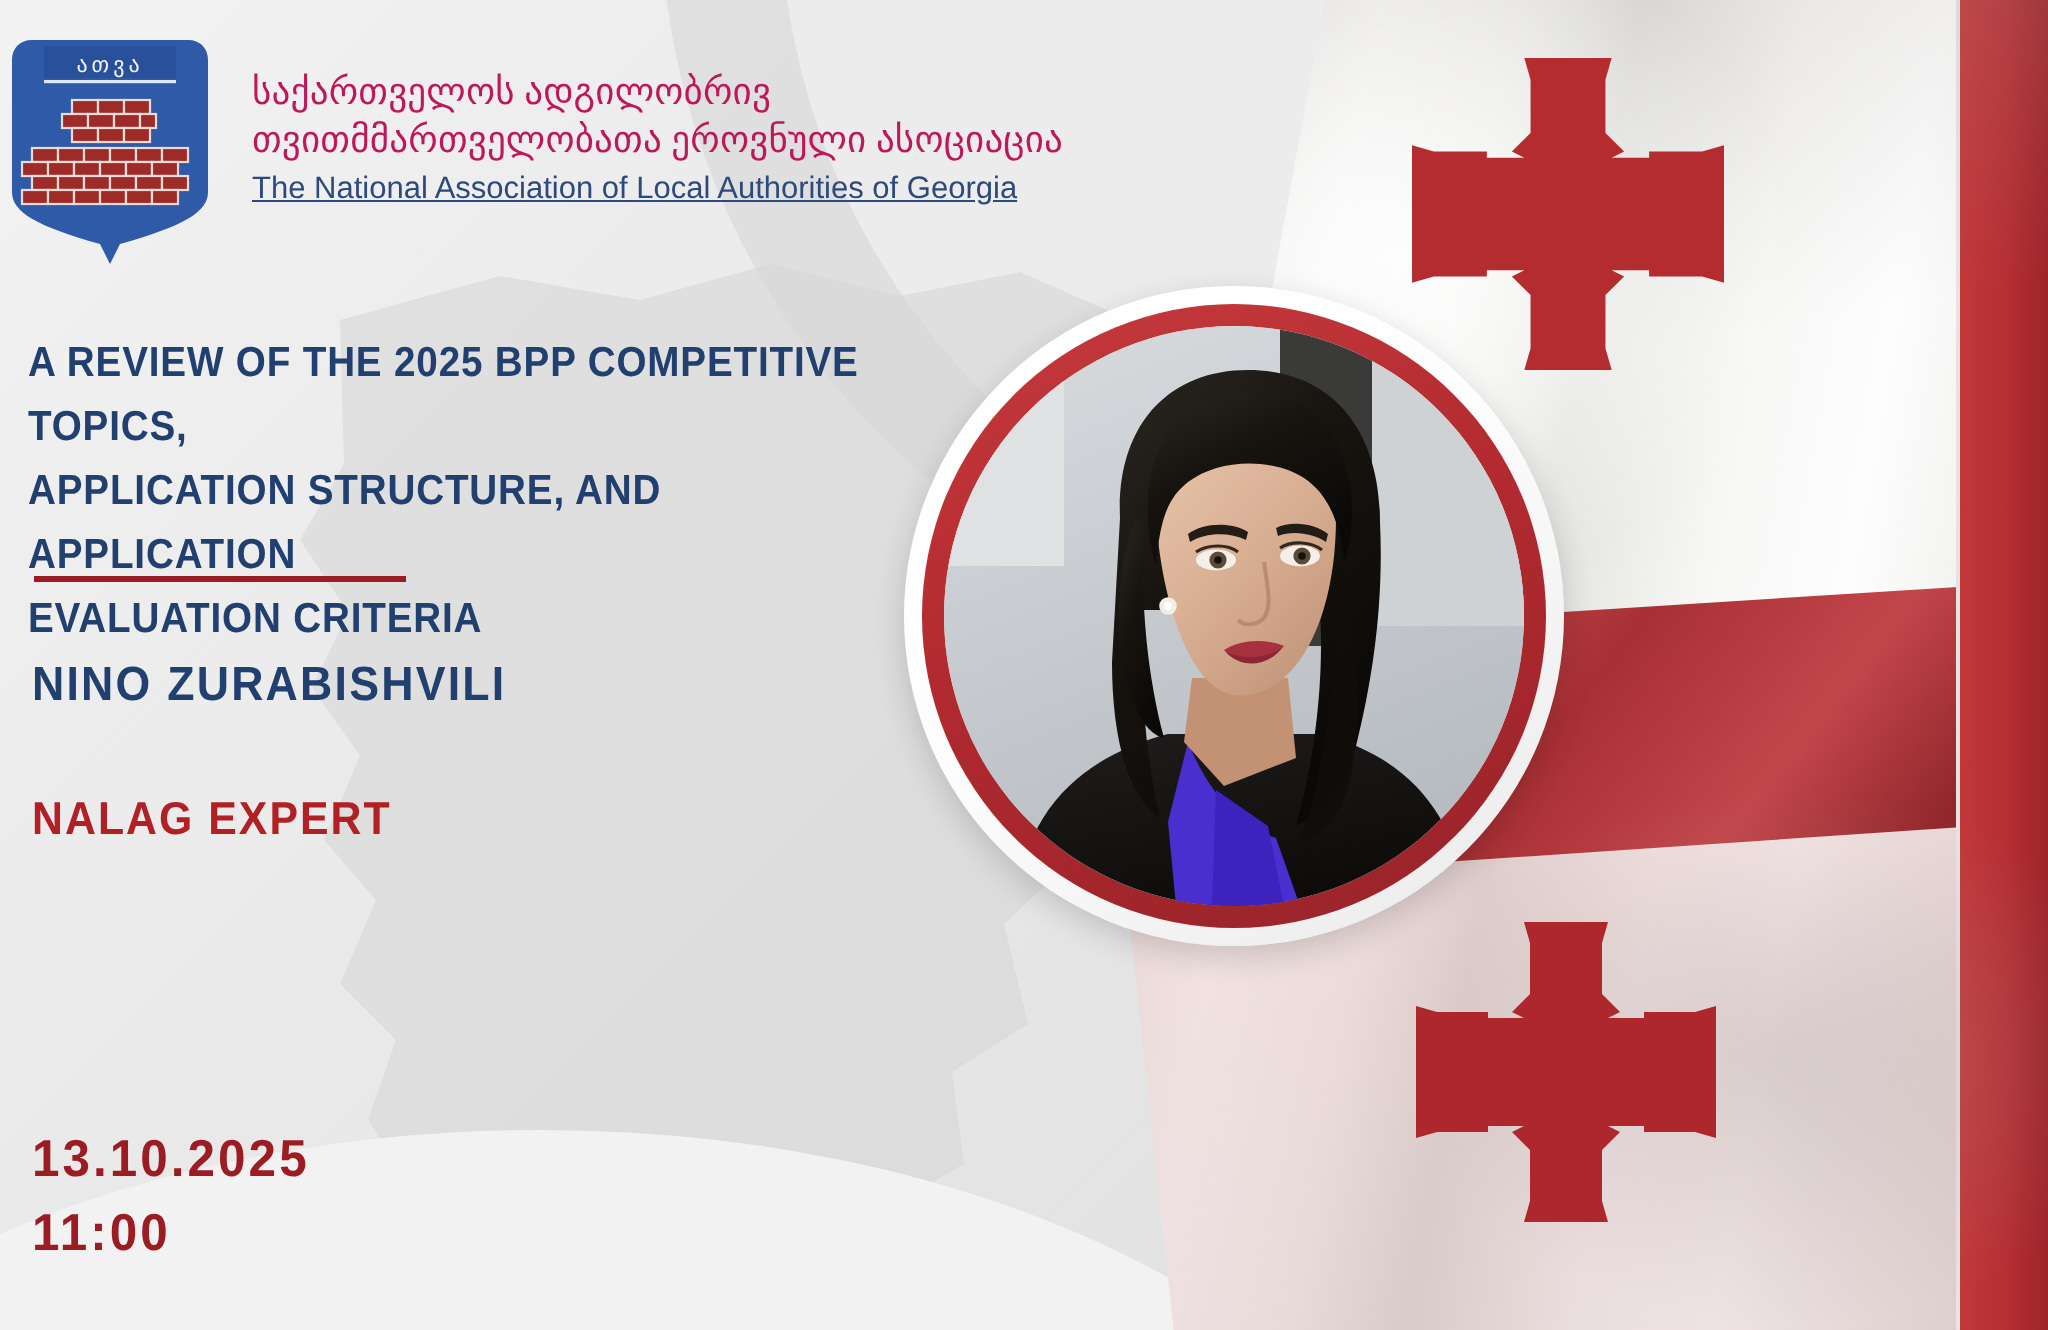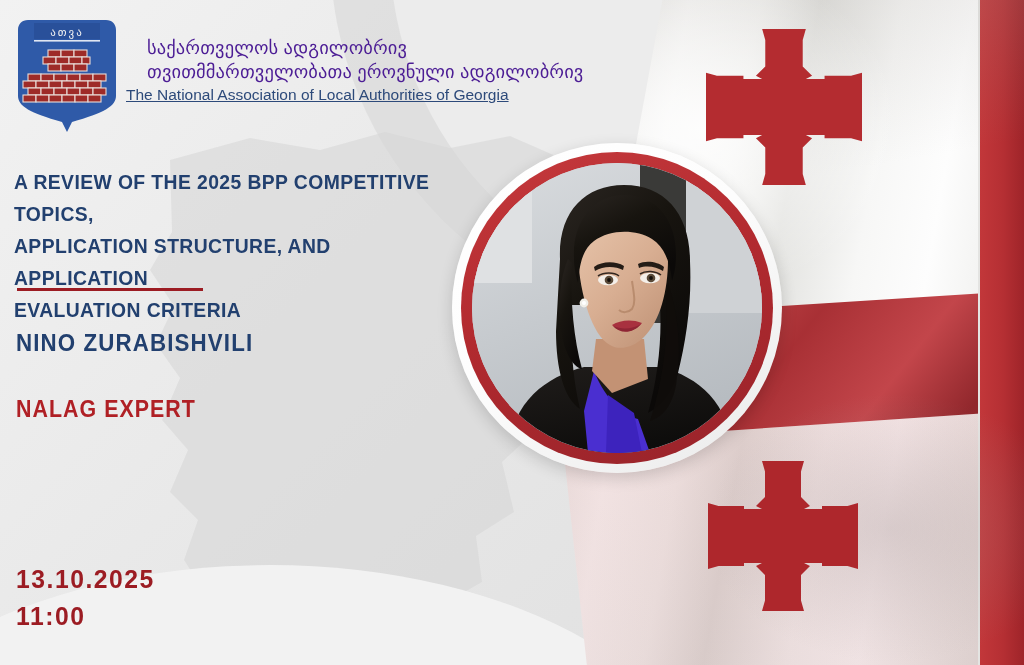--- a/index.html
+++ b/index.html
@@ -84,34 +84,33 @@
   }
   .flag-band-h svg{width:100%;height:100%;display:block;}
 
   .cross{position:absolute;}
   .cross svg{width:100%;height:100%;display:block;}
   .cross-main{left:146px;top:38px;width:156px;height:158px;}
   .cross-low{left:148px;top:470px;width:150px;height:152px;}
 
   
   .logo{
-    position:absolute;left:12px;top:14px;
+    position:absolute;left:0;top:14px;
     width:110px;height:122px;
   }
   .logo svg{width:100%;height:100%;display:block;}
 
   .logo-text{
     position:absolute;left:126px;top:36px;width:430px;
   }
   .logo-ka{
-    font-family:Liberation Sans, sans-serif;
+    font-family:Liberation Serif, serif;
     font-size:18.5px;line-height:1.28;
-    color:#4c1d95;letter-spacing:.1px;
+    color:#be185d;letter-spacing:.1px;
     white-space:nowrap;
-    margin-left:21px;
   }
   .logo-en{
     font-size:15.5px;line-height:1.3;
     color:#2d4a7a;margin-top:2px;
     white-space:nowrap;
     text-decoration:underline;
   }
 
   
   .headline{
@@ -303,21 +302,21 @@
         <rect x="37" y="81" width="13" height="7"></rect>
         <rect x="50" y="81" width="13" height="7"></rect>
         <rect x="63" y="81" width="13" height="7"></rect>
         <rect x="76" y="81" width="13" height="7"></rect>
       </g>
     </svg>
   </div>
 
   <div class="logo-text">
     <div class="logo-ka">საქართველოს ადგილობრივ</div>
-    <div class="logo-ka">თვითმმართველობათა ეროვნული ადგილობრივ</div>
+    <div class="logo-ka">თვითმმართველობათა ეროვნული ასოციაცია</div>
     <div class="logo-en">The National Association of Local Authorities of Georgia</div>
   </div>
 
   <div class="headline">
     <div>A REVIEW OF THE 2025 BPP COMPETITIVE TOPICS,</div>
     <div>APPLICATION STRUCTURE, AND APPLICATION</div>
     <div>EVALUATION CRITERIA</div>
   </div>
 
   <div class="divider"></div>

